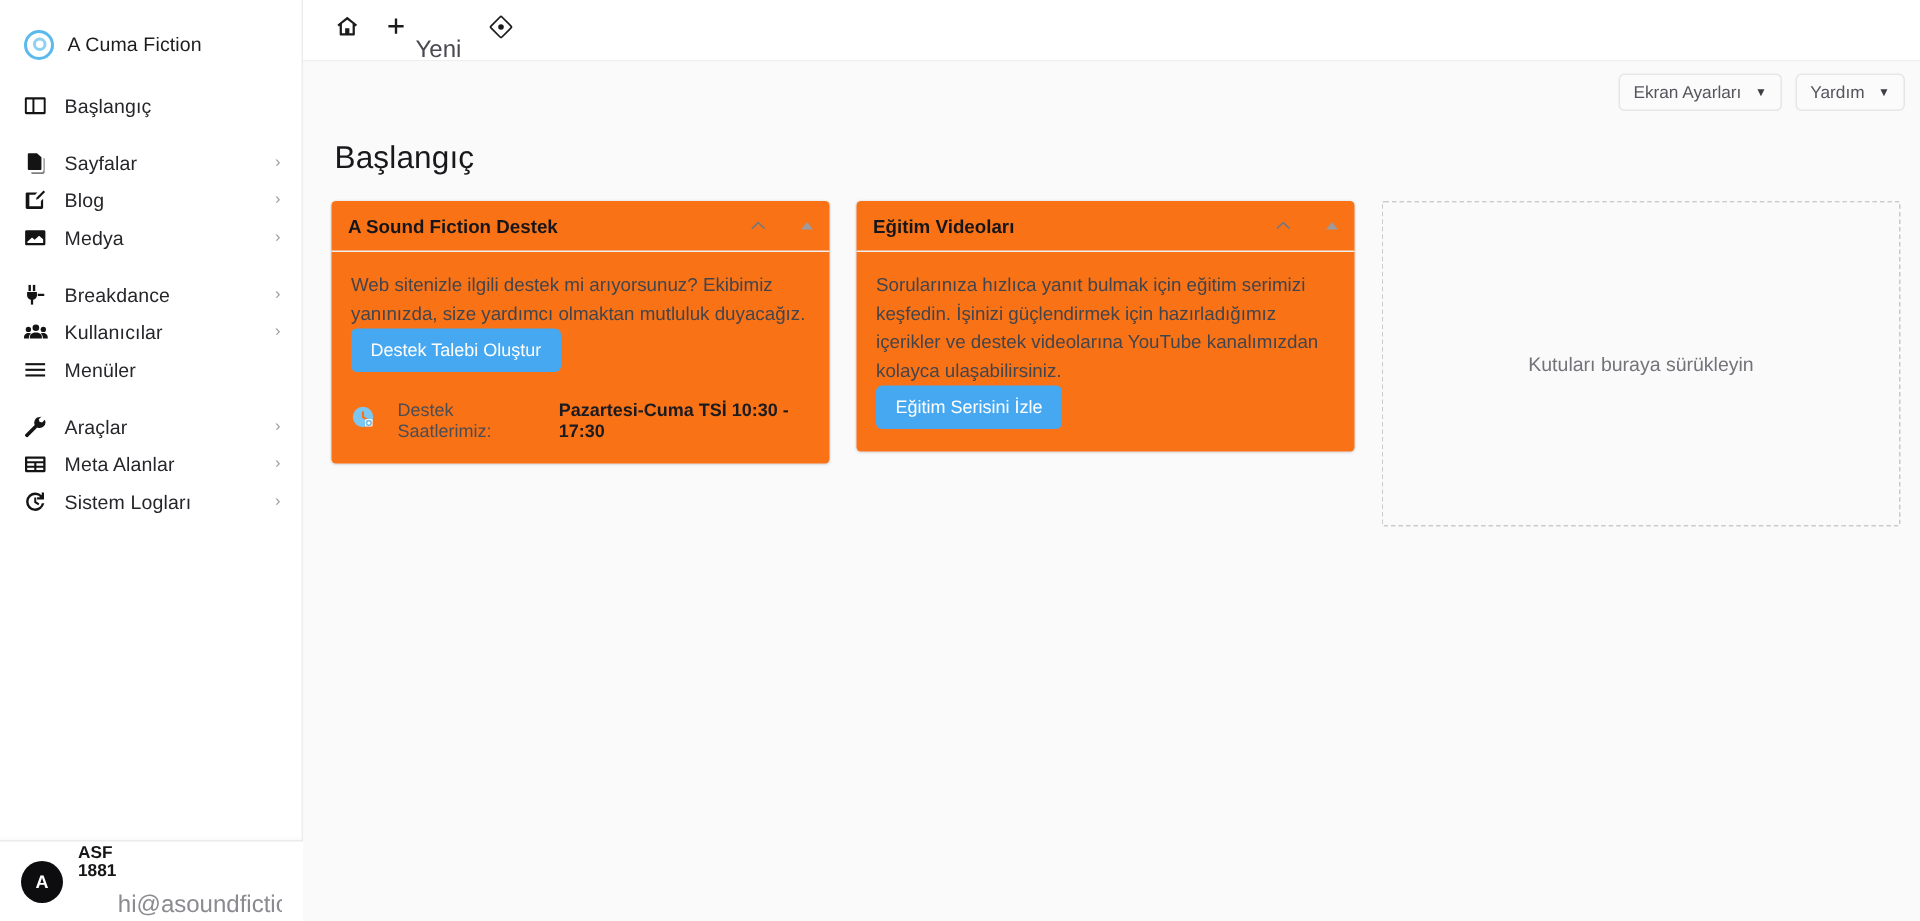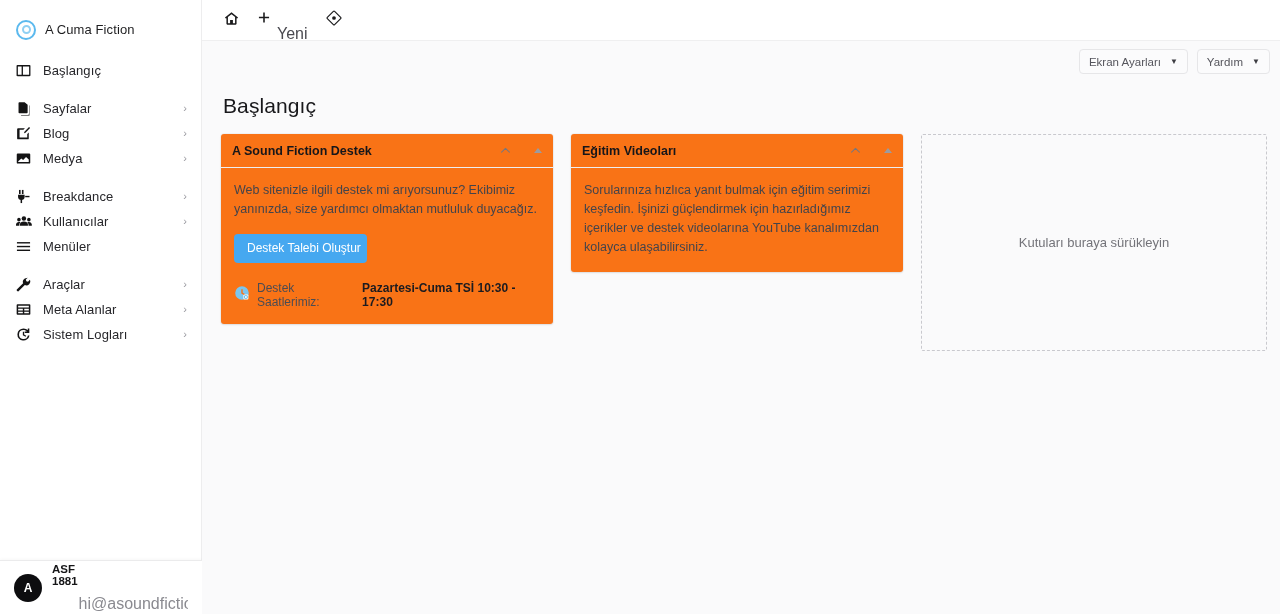--- a/index.html
+++ b/index.html
@@ -137,29 +137,29 @@
   .card-title { font-size: 12.5px; font-weight: bold; color: #16161a; }
   .card-actions { margin-left: auto; display: flex; align-items: center; gap: 22px; }
   .icon-btn { cursor: pointer; display: flex; align-items: center; justify-content: center; color: #77777e; }
   .tri-up { width: 0; height: 0; border-left: 4.5px solid transparent; border-right: 4.5px solid transparent; border-bottom: 5px solid #9b9ba1; cursor: pointer; }
 
   .card-body { padding: 13px 13px 15px 13px; }
   .card-text {
     font-size: 12.5px; line-height: 19px; color: #44444b;
   }
   .btn-primary {
-    display: inline-block; margin-top: 15px;
+    display: inline-block; 
     background: #46a8f0; color: #ffffff;
-    font-size: 12px; padding: 7px 6px 8px 13px;
+    font-size: 12px; padding: 7px 13px 8px 13px;
     border: none; border-radius: 4px; cursor: pointer;
     font-family: "Liberation Sans", sans-serif;
   }
 
   .hours-row {
-    display: flex; align-items: center; gap: 7px;
+    display: flex; align-items: center; gap: 15px;
     margin-top: 18px; padding-top: 0;
   }
   .hours-label { font-size: 12px; color: #4c4c53; }
   .hours-value { font-size: 12px; color: #1b1b20; font-weight: bold; }
 
   .dropzone {
     width: 346px; flex: 0 0 346px; height: 217px;
     border: 1px dashed #c9c9ce;
     border-radius: 2px;
     display: flex; align-items: center; justify-content: center;
@@ -393,20 +393,21 @@
               <span class="icon-btn">
                 <svg width="13" height="13" viewBox="0 0 16 16" fill="none" stroke="currentColor" stroke-width="1.3" stroke-linecap="round" stroke-linejoin="round">
                     <polyline points="3.2,10 8,5.4 12.8,10"></polyline>
                   </svg>
               </span>
               <span class="tri-up"></span>
             </div>
           </div>
           <div class="card-body">
             <p class="card-text">Sorularınıza hızlıca yanıt bulmak için eğitim serimizi keşfedin. İşinizi güçlendirmek için hazırladığımız içerikler ve destek videolarına YouTube kanalımızdan kolayca ulaşabilirsiniz.</p>
+            <button class="btn-primary">Eğitim Serisini İzle</button>
           </div>
         </div>
 
         <div class="dropzone">
           <span>Kutuları buraya sürükleyin</span>
         </div>
 
       </div>
     </div>
   </section>

